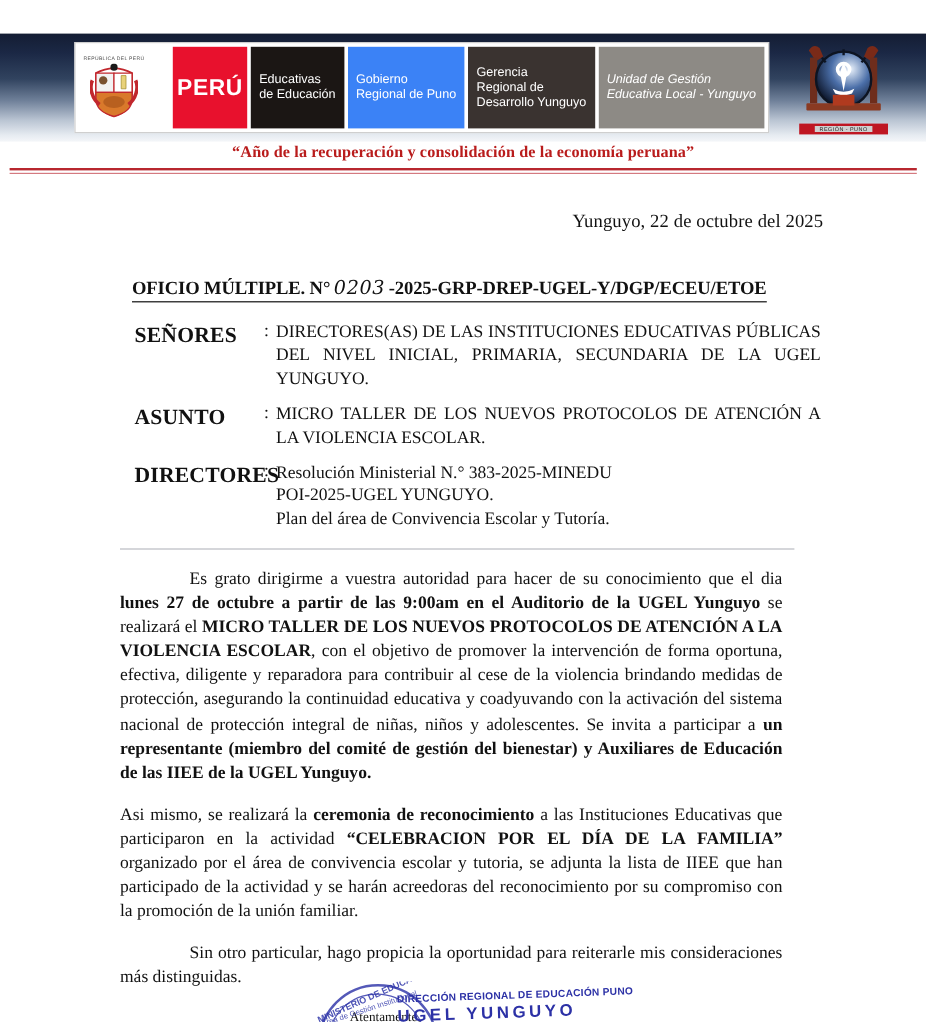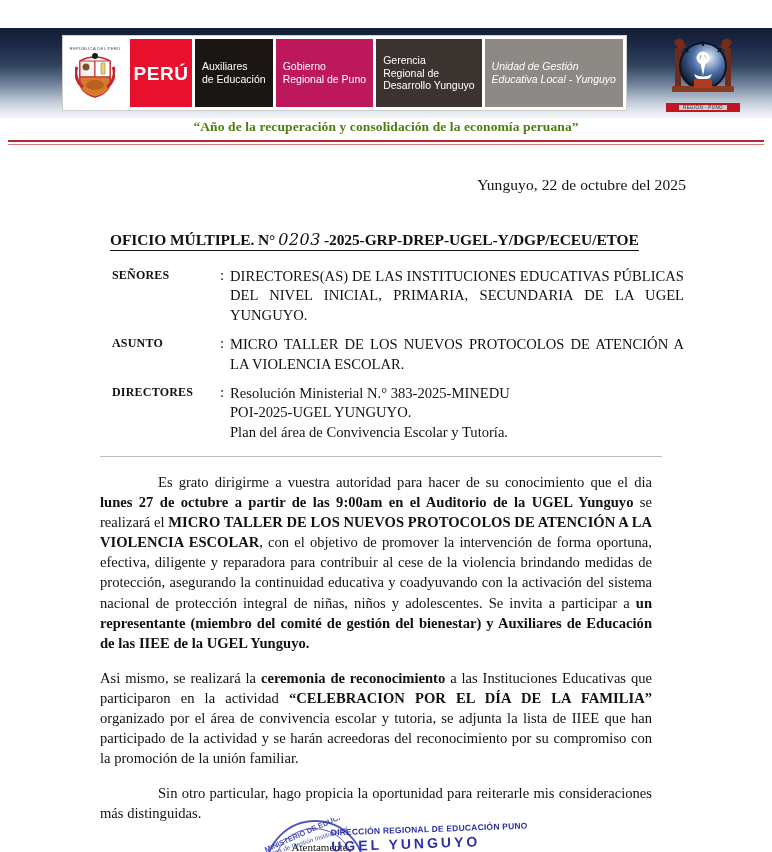--- a/index.html
+++ b/index.html
@@ -75,21 +75,21 @@
     margin-bottom: 1px;
     white-space: nowrap;
   }
 
   .peru-box {
     width: 62px;
     background: #e8112d;
     display: flex;
     align-items: center;
     justify-content: center;
-    margin-left: 6px;
+    margin-left: 20px;
   }
   .peru-box .peru-word {
     color: #ffffff;
     font-family: "Liberation Sans", sans-serif;
     font-weight: 700;
     font-size: 19px;
     letter-spacing: .5px;
     line-height: 1;
   }
 
@@ -99,21 +99,21 @@
     font-family: "Liberation Sans", sans-serif;
     font-size: 10.5px;
     line-height: 1.22;
     padding: 4px 7px;
     margin-left: 3px;
     display: flex;
     flex-direction: column;
     justify-content: center;
     white-space: pre-line;
   }
-  .blk.b2 { background: #be185d; }
+  .blk.b2 { background: #3b82f6; }
   .blk.b3 { background: #3a3330; }
   .blk.b4 { background: #8d8a85; color:#ffffff;font-style:italic; }
 
   
   .emblem {
     position: absolute;
     right: 30px;
     top: 6px;
     width: 78px;
     height: 78px;
@@ -142,21 +142,21 @@
   
   .motto {
     position: absolute;
     left: 0;
     top: 119px;
     width: 772px;
     text-align: center;
     font-family: "Liberation Serif", serif;
     font-weight: 700;
     font-size: 13.5px;
-    color: #4d7c0f;
+    color: #b91c1c;
     letter-spacing: .1px;
   }
   .rule-red {
     position: absolute;
     left: 8px;
     width: 756px;
     background: #c0333b;
   }
   .rule-red.r1 { top: 140px; height: 2.2px; background:#b8272f; }
   .rule-red.r2 { top: 144px; height: 1.2px; background:#d47a80; }
@@ -207,21 +207,21 @@
   }
   .frow {
     display: flex;
     align-items: flex-start;
     margin-bottom: 10px;
   }
   .flabel {
     width: 108px;
     flex: 0 0 108px;
     font-weight: 700;
-    font-size: 12px;
+    font-size: 18px;
     letter-spacing: .2px;
     padding-top: 1px;
   }
   .fval {
     flex: 1;
     font-size: 14.6px;
     line-height: 1.33;
     text-align: justify;
     text-align-last: left;
     white-space: pre-line;
@@ -360,21 +360,21 @@
           <path d="M38 14 C41 20 38 30 32 34" fill="none" stroke="#c1272d" stroke-width="3"></path>
           <circle cx="11" cy="14" r="3.5" fill="#7a5230"></circle>
           <path d="M26 10 l4 0 l0 11 l-4 0 Z" fill="#e8d27a" stroke="#a08a2a" stroke-width=".6"></path>
         </svg>
       </div>
 
       <div class="peru-box">
         <span class="peru-word">PERÚ</span>
       </div>
 
-      <div class="blk b1">Auxiliares
+      <div class="blk b1">Educativas
 de Educación</div>
       <div class="blk b2">Gobierno
 Regional de Puno</div>
       <div class="blk b3">Gerencia
 Regional de
 Desarrollo Yunguyo</div>
       <div class="blk b4">Unidad de Gestión
 Educativa Local - Yunguyo</div>
     </div>
 

